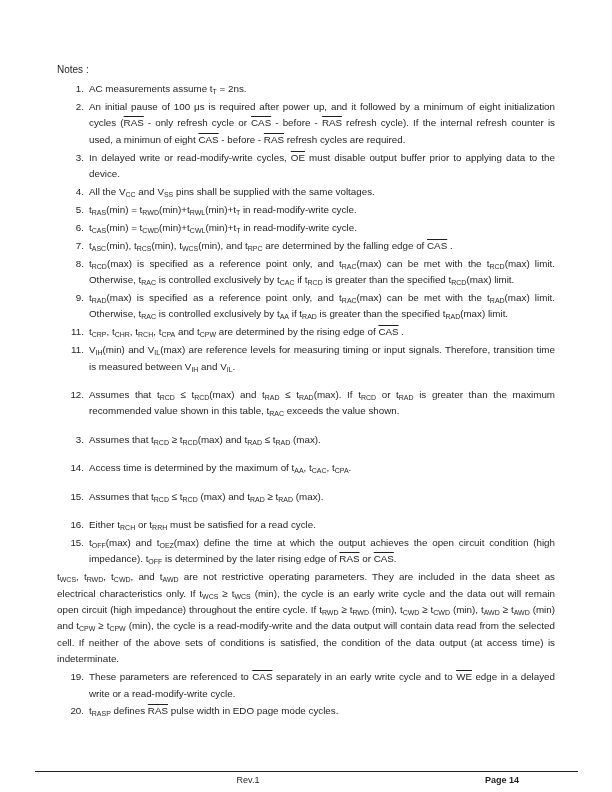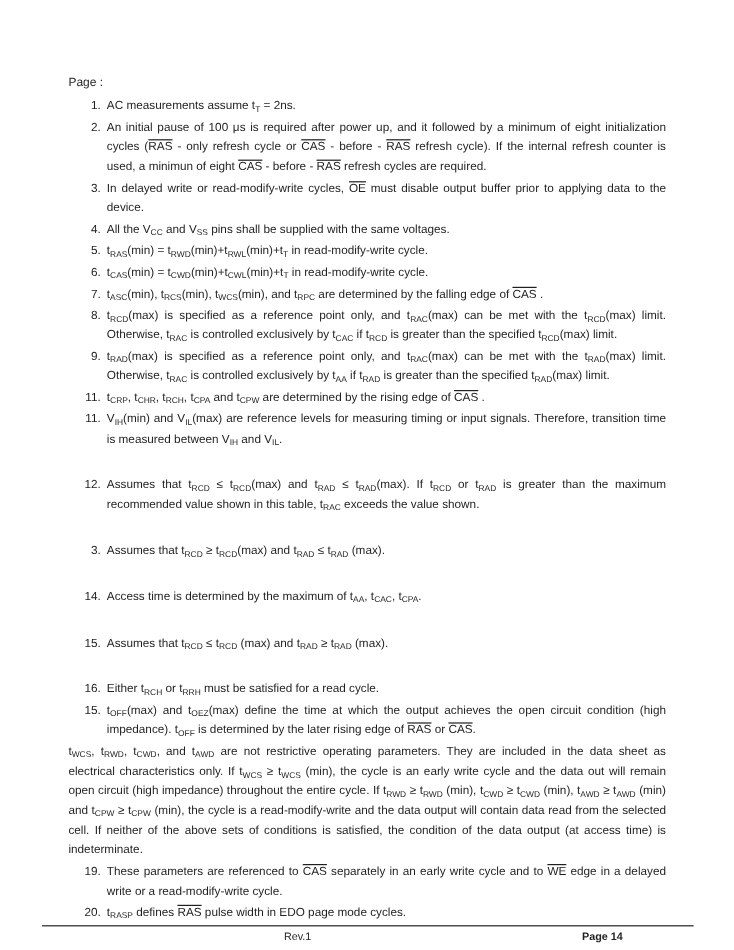--- a/index.html
+++ b/index.html
@@ -28,21 +28,21 @@
     z-index:1;
   }
   .notes {
     position:absolute;
     left:57px; top:81px;
     width:498px;
     z-index:1;
   }
   .note { display:flex; margin-bottom:1.5px; }
   
-  .note:nth-child(n+12):nth-child(-n+16) { margin-top:22px; }
+  .note:nth-child(n+12):nth-child(-n+16) { margin-top:12px; }
   .note-num {
     width:27px; min-width:27px;
     padding-right:5px;
     text-align:right;
     font-size:9.8px; line-height:16.4px;
   }
   .note-body {
     flex:1;
     font-size:9.8px; line-height:16.4px;
     text-align:justify;
@@ -71,21 +71,21 @@
     left:485px; top:775px;
     font-size:9px;
     z-index:1;
     font-weight:bold;
   }
 </style>
 </head>
 <body>
 
 <div class="page">
-  <div class="notes-title">Page :</div>
+  <div class="notes-title">Notes :</div>
   <div class="notes" id="notes-list">
   <div class="note">
     <div class="note-num">1.</div>
     <div class="note-body">AC measurements assume t<sub>T</sub> = 2ns.</div>
   </div>
 
   <div class="note">
     <div class="note-num">2.</div>
     <div class="note-body">An initial pause of 100 μs is required after power up, and it followed by a minimum of eight initialization cycles (<span class="ovl">RAS</span> - only refresh cycle or <span class="ovl">CAS</span> - before - <span class="ovl">RAS</span> refresh cycle). If the internal refresh counter is used, a minimun of eight <span class="ovl">CAS</span> - before - <span class="ovl">RAS</span> refresh cycles are required.</div>
   </div>

